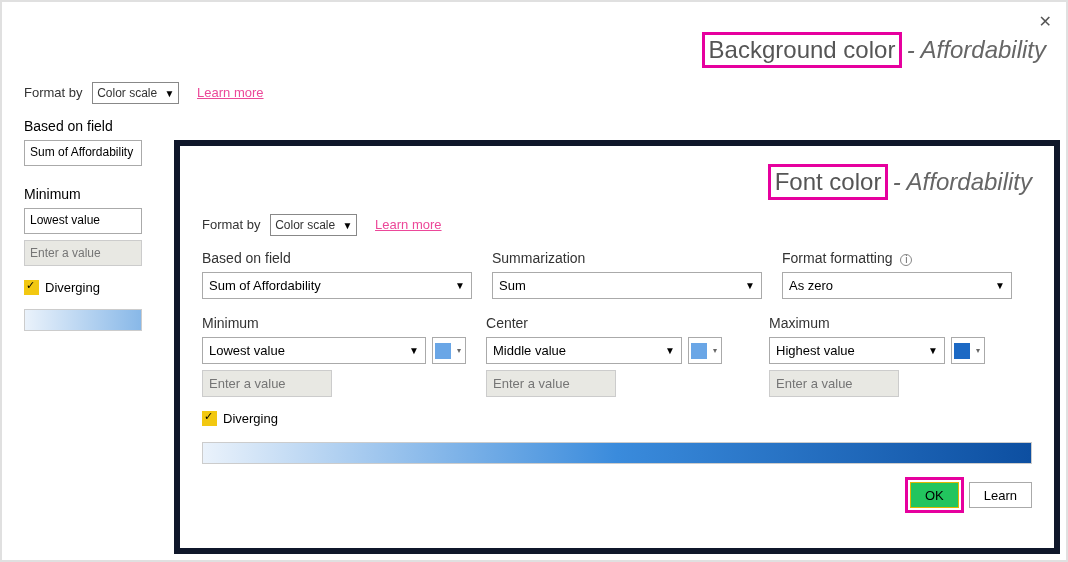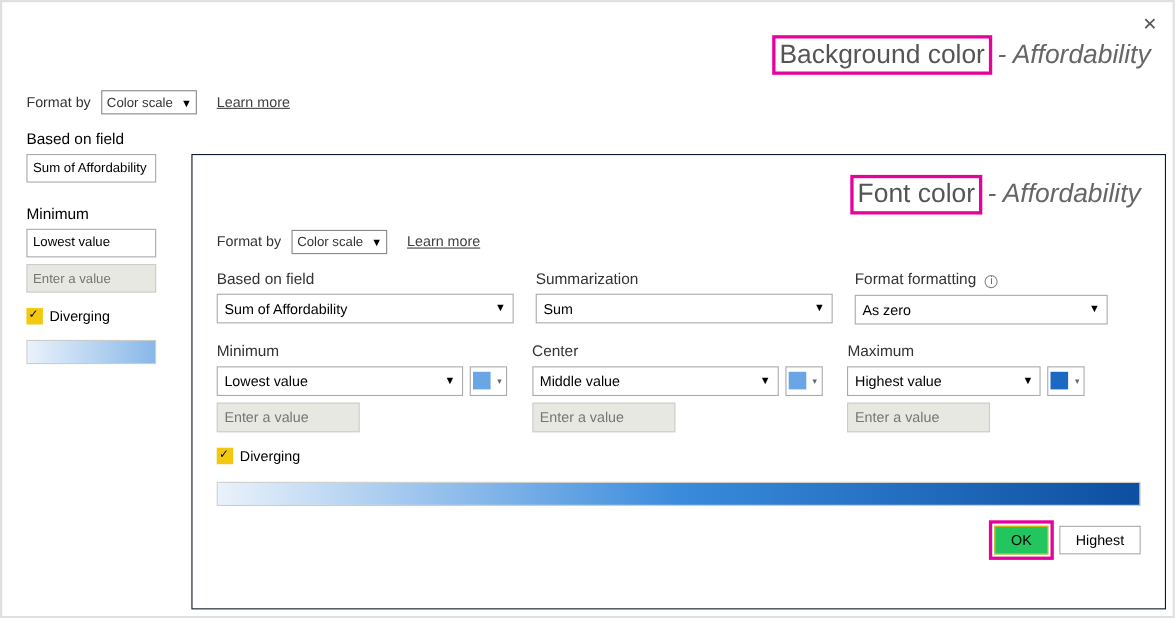--- a/index.html
+++ b/index.html
@@ -59,21 +59,21 @@
     cursor: pointer;
     height: 22px;
     line-height: 16px;
   }
   .caret-down {
     display: inline-block;
     margin-left: 4px;
     font-size: 8px;
   }
   .learn-link {
-    color: #404040;
+    color: #ec4899;
     text-decoration: underline;
     font-size: 13px;
     margin-left: 14px;
     cursor: pointer;
   }
   .field-label {
     font-size: 14px;
     color: #333;
     margin-bottom: 6px;
   }
@@ -153,21 +153,21 @@
   .bg-grad { height:22px; width:118px; margin-top:14px; border:1px solid #ccc; background: linear-gradient(to right, #eaf2fb, #88b8e8); }
 
   
   .panel-fc {
     position: absolute;
     left: 172px;
     top: 138px;
     right: 6px;
     bottom: 6px;
     background: #fff;
-    border: 1px solid #0f172a;
+    border: 6px solid #0f172a;
     padding: 18px 22px 28px 22px;
   }
   .fc-title-main {
     font-size: 24px;
     font-weight: 300;
     color: #555;
     display: inline-block;
     border: 3px solid #e6009e;
     padding: 1px 4px;
   }
@@ -284,21 +284,21 @@
         <span class="color-picker-btn">
           <span class="color-swatch" style="background:#6aa6e6"></span>
           <span class="dd-arrow">▾</span>
         </span>
       </div>
       <input class="field-input" style="width: 130px; margin-top: 6px;" placeholder="Enter a value">
     </div>
     <div class="fc-col">
       <div class="field-label">Center</div>
       <div class="sel-line">
-        <div class="field-select" style="width:224px">
+        <div class="field-select" style="width:196px">
           <span>Middle value</span>
           <span class="caret-blk">▼</span>
         </div>
         <span class="color-picker-btn">
           <span class="color-swatch" style="background:#6aa6e6"></span>
           <span class="dd-arrow">▾</span>
         </span>
       </div>
       <input class="field-input" style="width: 130px; margin-top: 6px;" placeholder="Enter a value">
     </div>
@@ -320,15 +320,15 @@
 
   <div class="checkbox-row">
     <span class="chk"></span>
     <span>Diverging</span>
   </div>
 
   <div class="gradient-bar" style="background:linear-gradient(to right,#eaf2fb,#3a8bdc,#0d4fa1)"></div>
 
   <div class="btn-row">
     <button class="btn ok">OK</button>
-    <button class="btn">Highest</button>
+    <button class="btn">Learn</button>
   </div>
 </div>
 
 </body></html>

